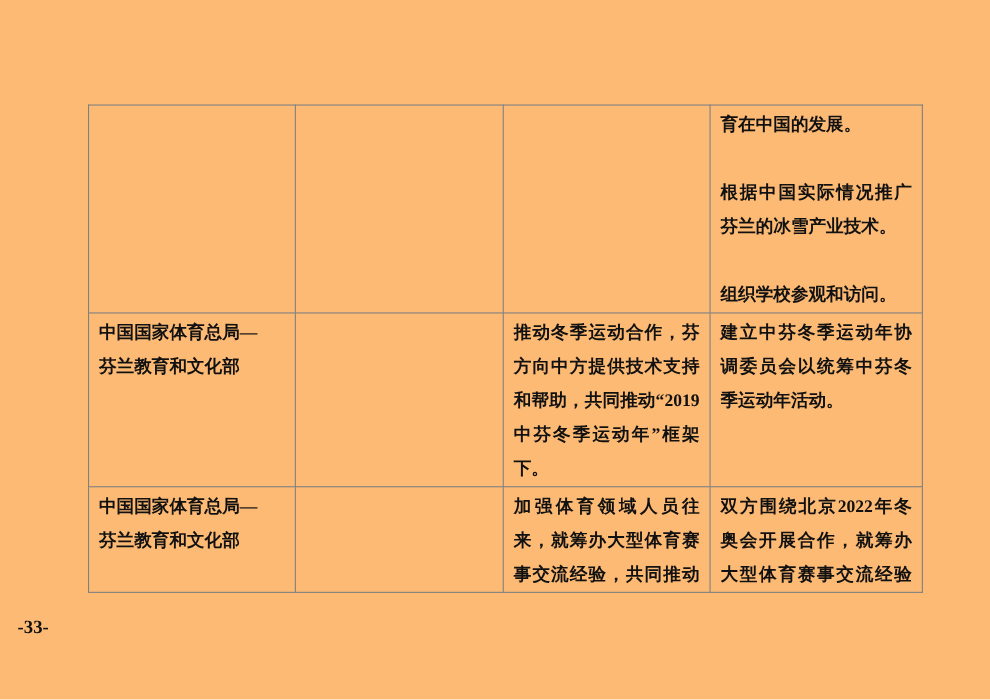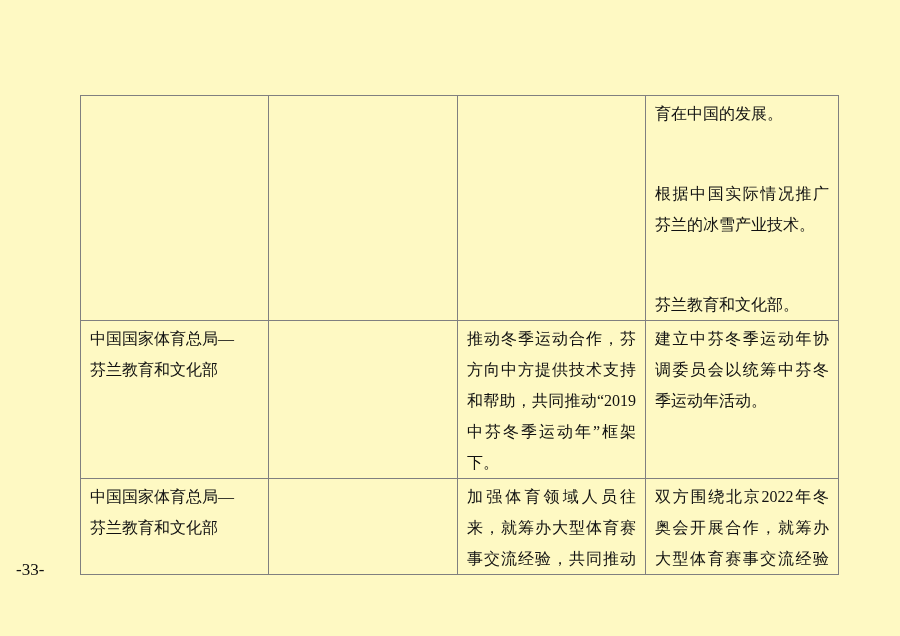--- a/index.html
+++ b/index.html
@@ -4,24 +4,25 @@
 <style>
   html, body {
     margin: 0;
     padding: 0;
     background: #ffffff;
   }
   .page {
     position: relative;
     width: 900px;
     height: 636px;
-    background: #fef9c3;
+    background: #fdba74;
     font-family: "Liberation Serif", "DejaVu Serif", serif;
     color: #111111;
     overflow: hidden;
+    font-weight: bold;
   }
   table.doc-table {
     position: absolute;
     left: 80px;
     top: 95px;
     width: 758px;
     border-collapse: collapse;
     table-layout: fixed;
   }
   td.cell {
@@ -30,21 +31,21 @@
     padding: 2px 9px 0 9px;
     font-size: 16px;
     line-height: 31px;
     color: #111111;
     overflow: hidden;
   }
   td.cell p {
     margin: 0;
   }
   td.cell.gap p + p {
-    margin-top: 49px;
+    margin-top: 31px;
   }
   td.cell.justify {
     text-align: justify;
     text-justify: inter-character;
   }
   td.cell.justify-last {
     text-align: justify;
     text-align-last: justify;
     text-justify: inter-character;
     margin-top: 40px;
@@ -74,21 +75,21 @@
       <col style="width:193px">
     </colgroup>
     <tbody>
       <tr style="height:186px">
         <td class="cell"></td>
         <td class="cell"></td>
         <td class="cell"></td>
         <td class="cell gap justify">
           <p>育在中国的发展。</p>
           <p>根据中国实际情况推广芬兰的冰雪产业技术。</p>
-          <p>芬兰教育和文化部。</p>
+          <p>组织学校参观和访问。</p>
         </td>
       </tr>
       <tr style="height:154px">
         <td class="cell">
           <p>中国国家体育总局—</p>
           <p>芬兰教育和文化部</p>
         </td>
         <td class="cell"></td>
         <td class="cell justify">
           <p>推动冬季运动合作，芬方向中方提供技术支持和帮助，共同推动“2019中芬冬季运动年”框架下。</p>

